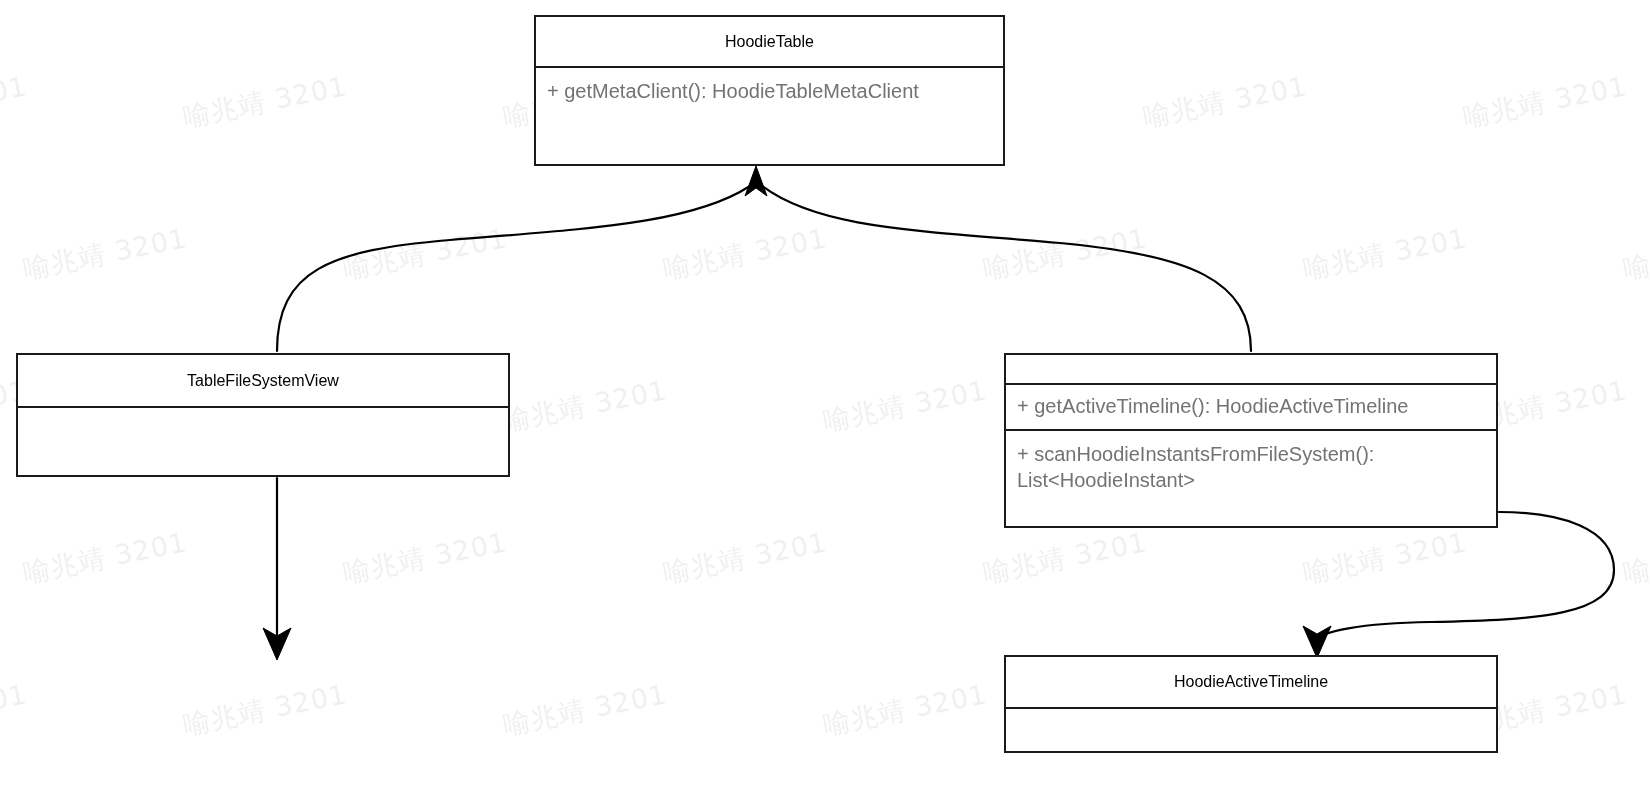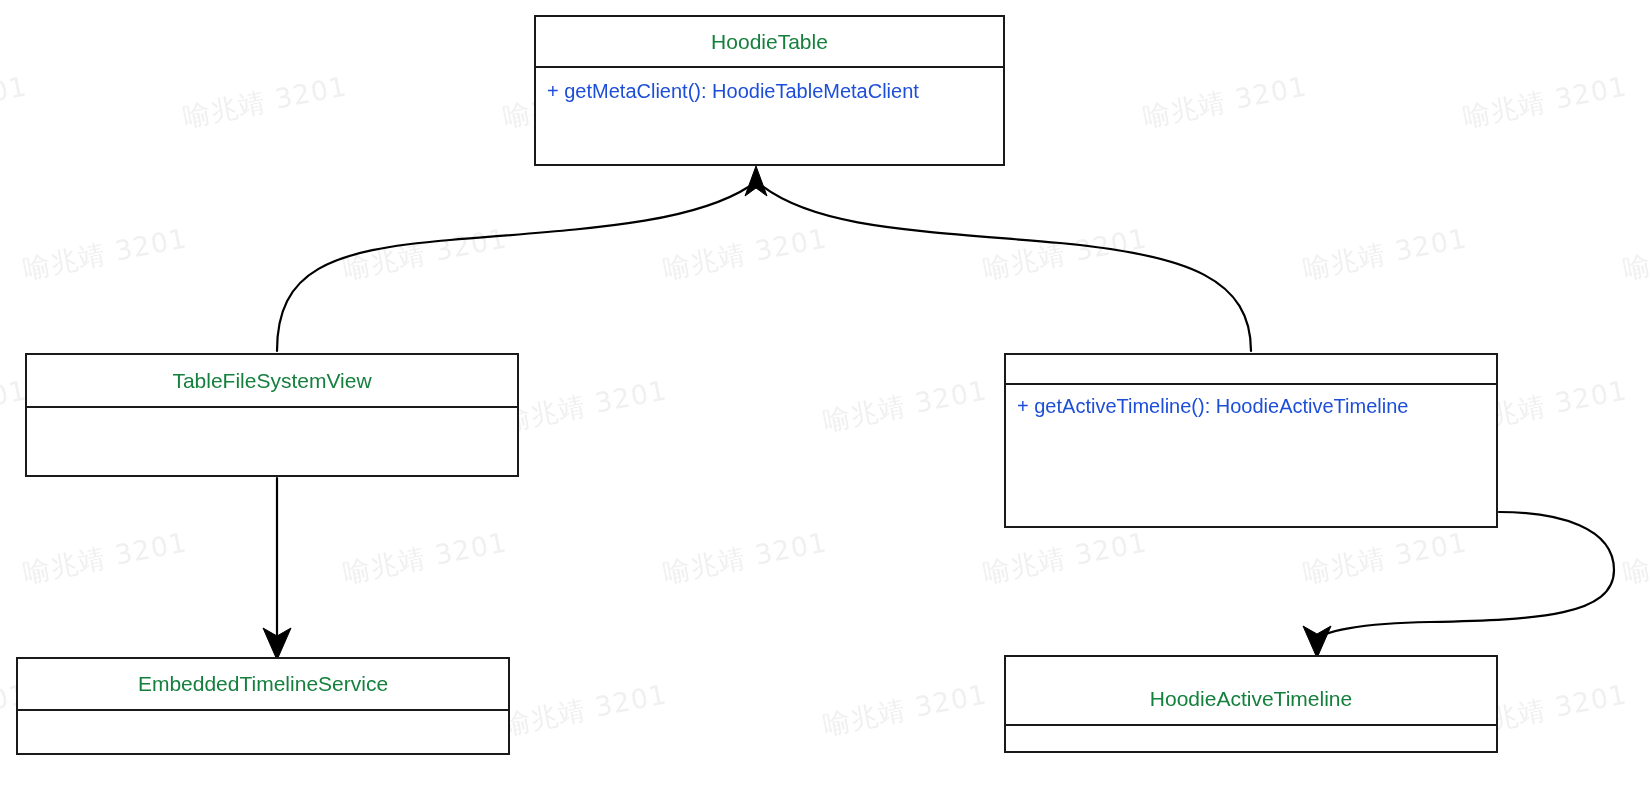--- a/index.html
+++ b/index.html
@@ -68,67 +68,67 @@
   .class-box {
     position: absolute;
     box-sizing: border-box;
     background: #ffffff;
     border: 2.4px solid #1a1a1a;
     z-index: 2;
   }
   .class-name {
     box-sizing: border-box;
     text-align: right;
-    font-size: 21px;
+    font-size: 16px;
     line-height: 1.2;
-    color: #15803d;
+    color: #000000;
     display: flex;
     align-items: center;
     justify-content: center;
     white-space: nowrap;
   }
   .compartment {
     box-sizing: border-box;
     border-top: 2.4px solid #1a1a1a;
     display: flex;
     align-items: center;
     padding: 0 11px;
     font-size: 20px;
     line-height: 1.28;
-    color: #1d4ed8;
+    color: #737373;
   }
   .compartment.empty {
     padding: 0;
   }
   .compartment .member {
     display: block;
     text-align: left;
     width: 100%;
   }
 
   
   #box-hoodie-table        { left: 534px; top: 15px;  width: 471px; height: 151px; }
   #box-hoodie-table .class-name { height: 49px; }
   #box-hoodie-table .compartment { height: 49px; }
 
-  #box-table-file-system-view { left: 16px; top: 353px; width: 494px; height: 124px; margin-left: 9px; }
+  #box-table-file-system-view { left: 16px; top: 353px; width: 494px; height: 124px; }
   #box-table-file-system-view .class-name { height: 51px; }
   #box-table-file-system-view .compartment { height: 70px; }
 
   #box-hoodie-table-meta-client { left: 1004px; top: 353px; width: 494px; height: 175px; }
   #box-hoodie-table-meta-client .class-name { height: 51px; }
   #box-hoodie-table-meta-client .compartment.row-1 { height: 46px; margin-top: 28px; }
   #box-hoodie-table-meta-client .compartment.row-2 { height: 75px; align-items: center; }
 
   #box-embedded-timeline-service { left: 16px; top: 657px; width: 494px; height: 98px; }
   #box-embedded-timeline-service .class-name { height: 50px; }
   #box-embedded-timeline-service .compartment { height: 45px; }
 
   #box-hoodie-active-timeline { left: 1004px; top: 655px; width: 494px; height: 98px; }
-  #box-hoodie-active-timeline .class-name { height: 50px; margin-top: 17px; }
+  #box-hoodie-active-timeline .class-name { height: 50px; }
   #box-hoodie-active-timeline .compartment { height: 45px; }
 </style>
 </head>
 <body>
 
 <div id="canvas">
 
   <div id="watermark-layer">
       <span class="watermark-text" style="left: -140px; top: 100px; color: rgb(240, 240, 240); transform: rotate(-11deg);">喻兆靖 3201</span>
       <span class="watermark-text" style="left: 180px; top: 100px; color: rgb(240, 240, 240); transform: rotate(-11deg);">喻兆靖 3201</span>
@@ -193,28 +193,25 @@
     <div class="class-name">TableFileSystemView</div>
     <div class="compartment empty">
       <span class="member"></span>
     </div>
   </div>
 
   <div class="class-box" id="box-hoodie-table-meta-client">
     <div class="compartment row-1">
       <span class="member">+ getActiveTimeline(): HoodieActiveTimeline</span>
     </div>
-  </div>
-
-  <div class="class-box" id="box-embedded-timeline-service">
-    <div class="class-name">EmbeddedTimelineService</div>
-    <div class="compartment empty">
-      <span class="member"></span>
-    </div>
-  </div>
+    <div class="compartment row-2">
+      <span class="member">+ scanHoodieInstantsFromFileSystem(): List&lt;HoodieInstant&gt;</span>
+    </div>
+  </div>
+
 
   <div class="class-box" id="box-hoodie-active-timeline">
     <div class="class-name">HoodieActiveTimeline</div>
     <div class="compartment empty">
       <span class="member"></span>
     </div>
   </div>
 
 </div>
 

